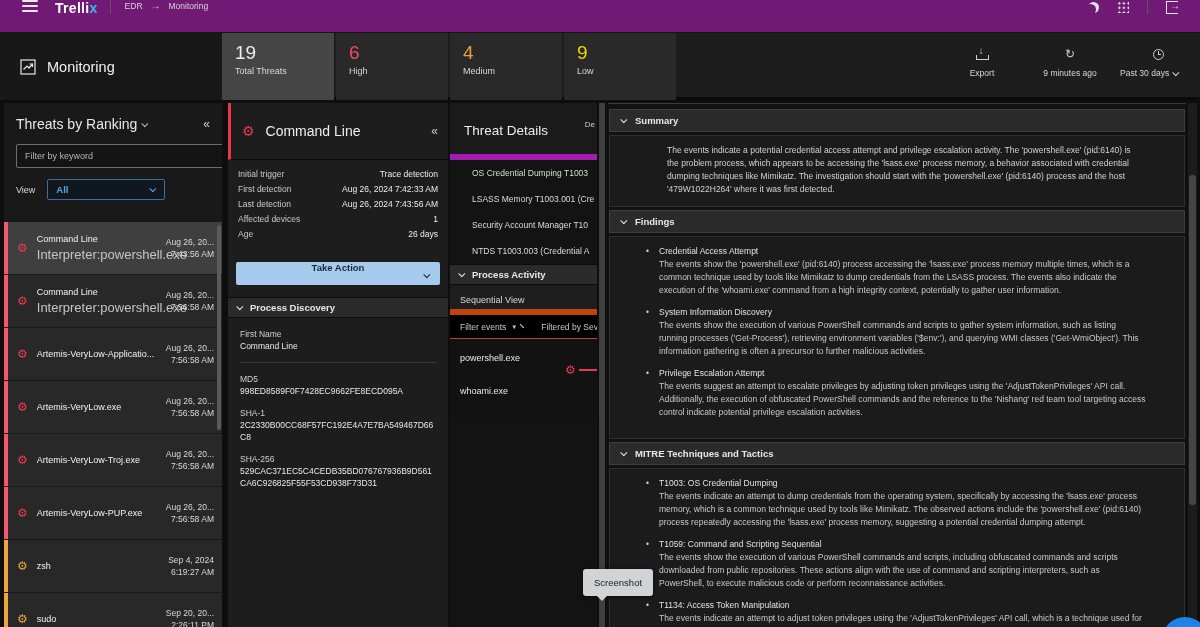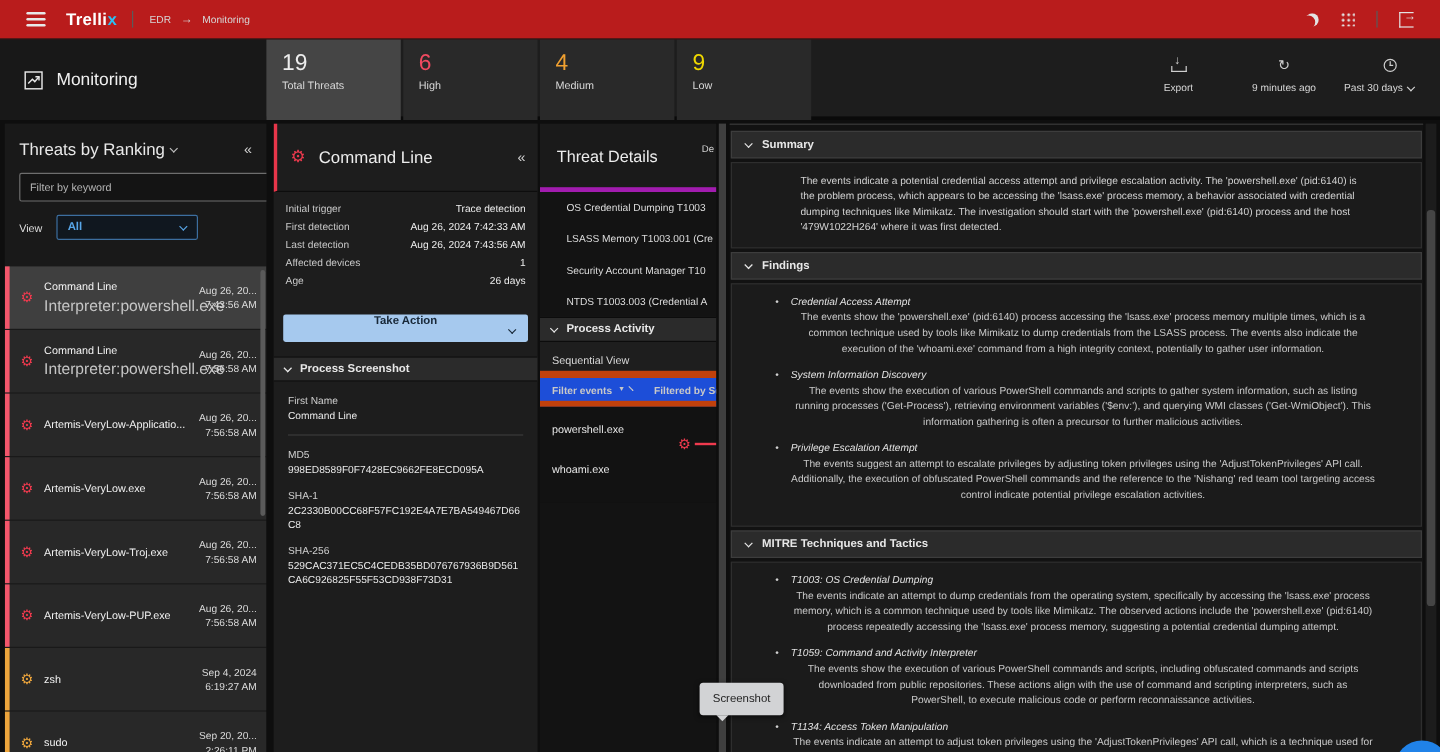--- a/index.html
+++ b/index.html
@@ -1,21 +1,21 @@
 <!DOCTYPE html>
 <html><head>
 <meta charset="utf-8">
 <style>
   * { margin:0; padding:0; box-sizing:border-box; }
   html,body { width:1200px; height:627px; overflow:hidden; background:#0e0e0e;
     font-family:"Liberation Sans", sans-serif; -webkit-font-smoothing:antialiased; }
 
   
-  .topbar { position:absolute; left:0; top:0; width:1200px; height:33px; background:#b91c1c;
-    display:flex; align-items:center; border-bottom:1px solid #151515; }
+  .topbar { position:absolute; left:0; top:0; width:1200px; height:33px; background:#701a75;
+    display:flex; align-items:flex-start; border-bottom:1px solid #151515; }
   .hamburger { width:16px; height:12px; margin-left:22px; display:flex; flex-direction:column;
     justify-content:space-between; cursor:pointer; }
   .hamburger span { display:block; height:2px; background:#e8e8e8; border-radius:1px; }
   .logo { margin-left:17px; font-size:14px; font-weight:bold; color:#ffffff; letter-spacing:.3px; }
   .logo .logo-x { color:#2cc0f5; }
   .tb-divider { width:1px; height:14px; background:#5a5a5a; margin:0 14px 0 12px; }
   .crumb { font-size:8.5px; color:#d6d6d6; display:flex; align-items:center; gap:8px; }
   .crumb .arrow { font-size:10px; color:#d6d6d6; }
   .tb-right { margin-left:auto; display:flex; align-items:center; gap:18px; margin-right:22px; }
   .icon-moon { width:11px; height:11px; border-radius:50%; box-shadow:inset -3px 2px 0 0 #e3e3e3; }
@@ -101,33 +101,33 @@
     padding:0 10px; gap:7px; color:#e8e8e8; cursor:pointer; border-top:1px solid #0d0d0d; border-bottom:1px solid #0d0d0d; }
   .sec-head .st { font-size:9.5px; font-weight:bold; }
   .pm-attrs { padding:10px 12px; }
   .attr-label { font-size:8.5px; color:#cfcfcf; line-height:12px; }
   .attr-value { font-size:8.5px; color:#e9e9e9; line-height:12px; word-break:break-all; }
   .pm-hr { border:0; border-top:1px solid #3a3a3a; margin:10px 0; }
   .hash-block { margin-bottom:10px; }
 
   
   .panel-td { position:absolute; left:450px; top:103px; width:147px; height:524px; background:#131313; overflow:hidden; }
-  .td-header { height:57px; background:#1a1a1a; position:relative; border-bottom:4px solid #a21caf; }
+  .td-header { height:57px; background:#1a1a1a; position:relative; border-bottom:6px solid #a21caf; }
   .td-title { position:absolute; left:14px; top:20px; font-size:13.5px; font-weight:300; color:#ededed; white-space:nowrap; }
   .td-trunc { position:absolute; right:2px; top:17px; font-size:8px; color:#d0d0d0; }
   .td-list { }
   .td-item { height:26px; line-height:26px; padding-left:22px; font-size:8.5px; color:#dcdcdc;
     white-space:nowrap; overflow:hidden; cursor:pointer; }
   .td-pa-head { height:21px; background:#2b2b2b; display:flex; align-items:center; padding:0 10px; gap:7px;
     color:#e8e8e8; cursor:pointer; border-top:1px solid #0c0c0c; border-bottom:1px solid #0c0c0c; }
   .td-pa-head .st { font-size:9.5px; font-weight:bold; white-space:nowrap; }
   .td-seq { height:30px; line-height:30px; background:#1e1e1e; padding-left:10px; font-size:9px; color:#d8d8d8;
     border-bottom:6px solid #c2410c; cursor:pointer; }
-  .td-filter { height:24px; background:#1d4ed8; display:flex; align-items:center; padding-left:10px; gap:5px;
-    font-size:8.5px; color:#c8c8c8; white-space:nowrap; overflow:hidden; border-bottom:5px solid #c2410c; cursor:pointer;font-weight:bold; }
+  .td-filter { height:24px; background:#000000; display:flex; align-items:center; padding-left:10px; gap:5px;
+    font-size:8.5px; color:#c8c8c8; white-space:nowrap; overflow:hidden; border-bottom:1px solid #c2410c; cursor:pointer; }
   .td-filter .funnel { font-size:6px; color:#c8c8c8; }
   .td-filter .vdiv { width:1px; height:12px; background:#4a4a4a; margin:0 4px; }
   .td-procs { background:#121212; padding-top:14px; }
   .proc-row { height:33px; display:flex; align-items:flex-start; padding-left:10px; position:relative; cursor:pointer; }
   .proc-name { font-size:9px; color:#e8e8e8; }
   .proc-gear { position:absolute; left:115px; top:10px; font-size:12px; color:#ef3a4e; font-family:"DejaVu Sans", sans-serif; }
   .proc-edge { position:absolute; left:129px; top:16px; width:18px; height:2px; background:#ef3a4e; }
 
   
   .mid-strip { position:absolute; left:599px; top:103px; width:6px; height:524px; background:#3f3f3f; }
@@ -138,22 +138,22 @@
   .panel-right { position:absolute; left:608px; top:103px; width:578px; height:524px; background:#121212;
     border-top:1px solid #3a3a3a; overflow:hidden; padding-top:5px; }
   .rsec-head { height:23px; background:#2b2b2b; border:1px solid #3d3d3d; margin:0 1px; display:flex;
     align-items:center; padding:0 12px; gap:8px; color:#e8e8e8; cursor:pointer; }
   .rsec-head .st { font-size:9.5px; font-weight:bold; }
   .rsec-body { background:#1b1b1b; border:1px solid #2e2e2e; margin:3px 1px; color:#d2d2d2; }
   .summary-body { padding:8px 40px 10px 57px; font-size:8.5px; line-height:13px; }
   .bullets { list-style:none; padding:8px 38px 10px 36px; }
   .bullets li { position:relative; padding-left:13px; margin-bottom:9px; font-size:8.5px; line-height:13px; }
   .bullets li::before { content:"\2022"; position:absolute; left:0; top:0; color:#d2d2d2; }
-  .b-title { color:#e2e2e2;font-style:italic; }
-  .b-body { color:#c9c9c9;text-align:center; }
+  .b-title { color:#e2e2e2; }
+  .b-body { color:#c9c9c9; }
 
   
   .tooltip { position:absolute; left:583px; top:569px; background:#d2d3d5; color:#222; font-size:9.5px;
     padding:8px 11px; border-radius:3px; box-shadow:0 1px 4px rgba(0,0,0,.6); }
   .tooltip::after { content:""; position:absolute; left:14px; bottom:-5px; border:5px solid transparent;
     border-top-color:#d2d3d5; border-bottom:0; }
   .fab { position:absolute; left:1162px; top:617px; width:46px; height:46px; border-radius:50%;
     background:#2082e8; cursor:pointer; }
 </style>
 </head>
@@ -366,21 +366,21 @@
         <span class="k">Age</span>
         <span class="v">26 days</span>
       </div>
   </div>
   <button class="take-action">
     <span class="talabel">Take Action</span>
     <span class="chev"></span>
   </button>
   <div class="sec-head">
     <span class="chev"></span>
-    <span class="st">Process Screenshot</span>
+    <span class="st">Process Discovery</span>
   </div>
   <div class="pm-attrs">
     <div class="attr-label">First Name</div>
     <div class="attr-value">Command Line</div>
     <hr class="pm-hr">
     <div class="hash-block">
       <div class="attr-label">MD5</div>
       <div class="attr-value">998ED8589F0F7428EC9662FE8ECD095A</div>
     </div>
     <div class="hash-block">
@@ -463,21 +463,21 @@
     <span class="chev"></span>
     <span class="st">MITRE Techniques and Tactics</span>
   </div>
   <div class="rsec-body">
     <ul class="bullets">
       <li>
         <div class="b-title">T1003: OS Credential Dumping</div>
         <div class="b-body">The events indicate an attempt to dump credentials from the operating system, specifically by accessing the 'lsass.exe' process memory, which is a common technique used by tools like Mimikatz. The observed actions include the 'powershell.exe' (pid:6140) process repeatedly accessing the 'lsass.exe' process memory, suggesting a potential credential dumping attempt.</div>
       </li>
       <li>
-        <div class="b-title">T1059: Command and Activity Interpreter</div>
+        <div class="b-title">T1059: Command and Scripting Sequential</div>
         <div class="b-body">The events show the execution of various PowerShell commands and scripts, including obfuscated commands and scripts downloaded from public repositories. These actions align with the use of command and scripting interpreters, such as PowerShell, to execute malicious code or perform reconnaissance activities.</div>
       </li>
       <li>
         <div class="b-title">T1134: Access Token Manipulation</div>
         <div class="b-body">The events indicate an attempt to adjust token privileges using the 'AdjustTokenPrivileges' API call, which is a technique used for access token manipulation. This can be a precursor to privilege escalation or other malicious activities.</div>
       </li>
     </ul>
   </div>
 </div>
 

